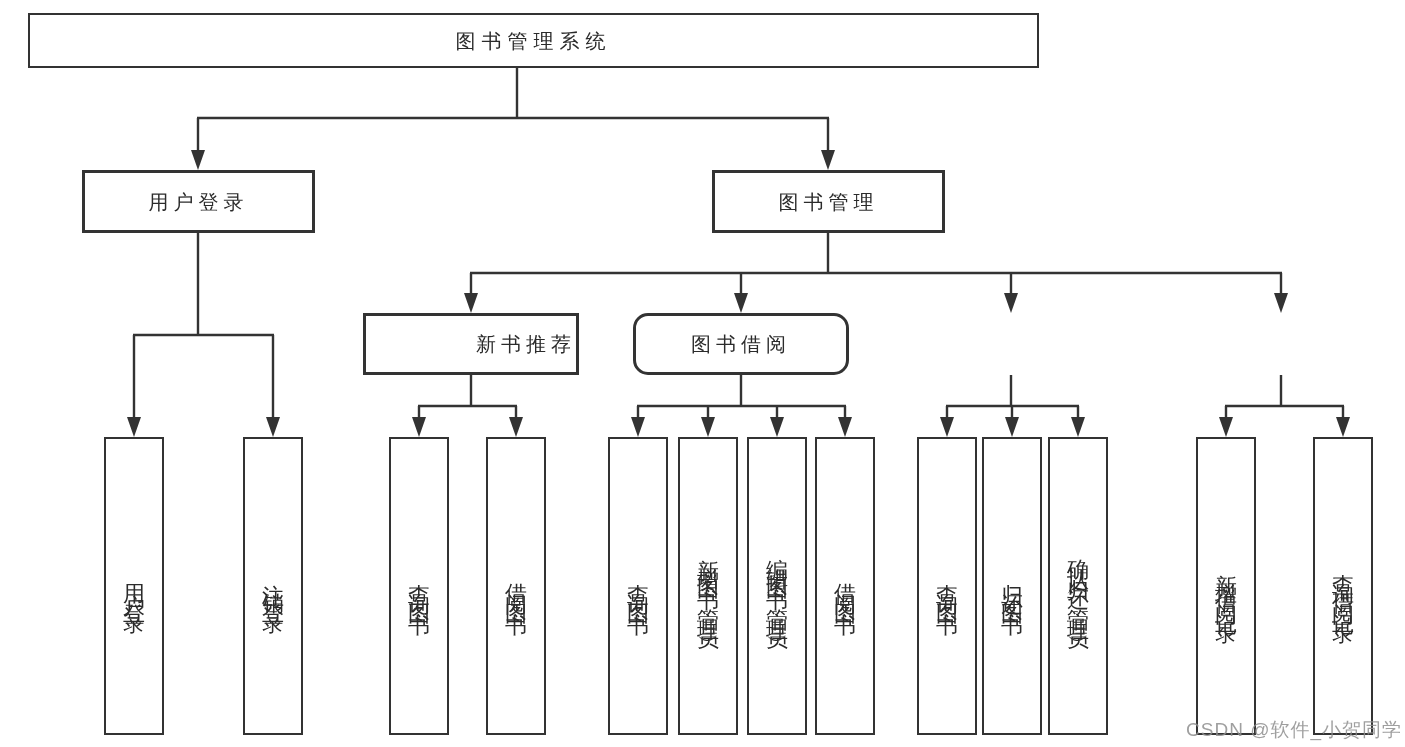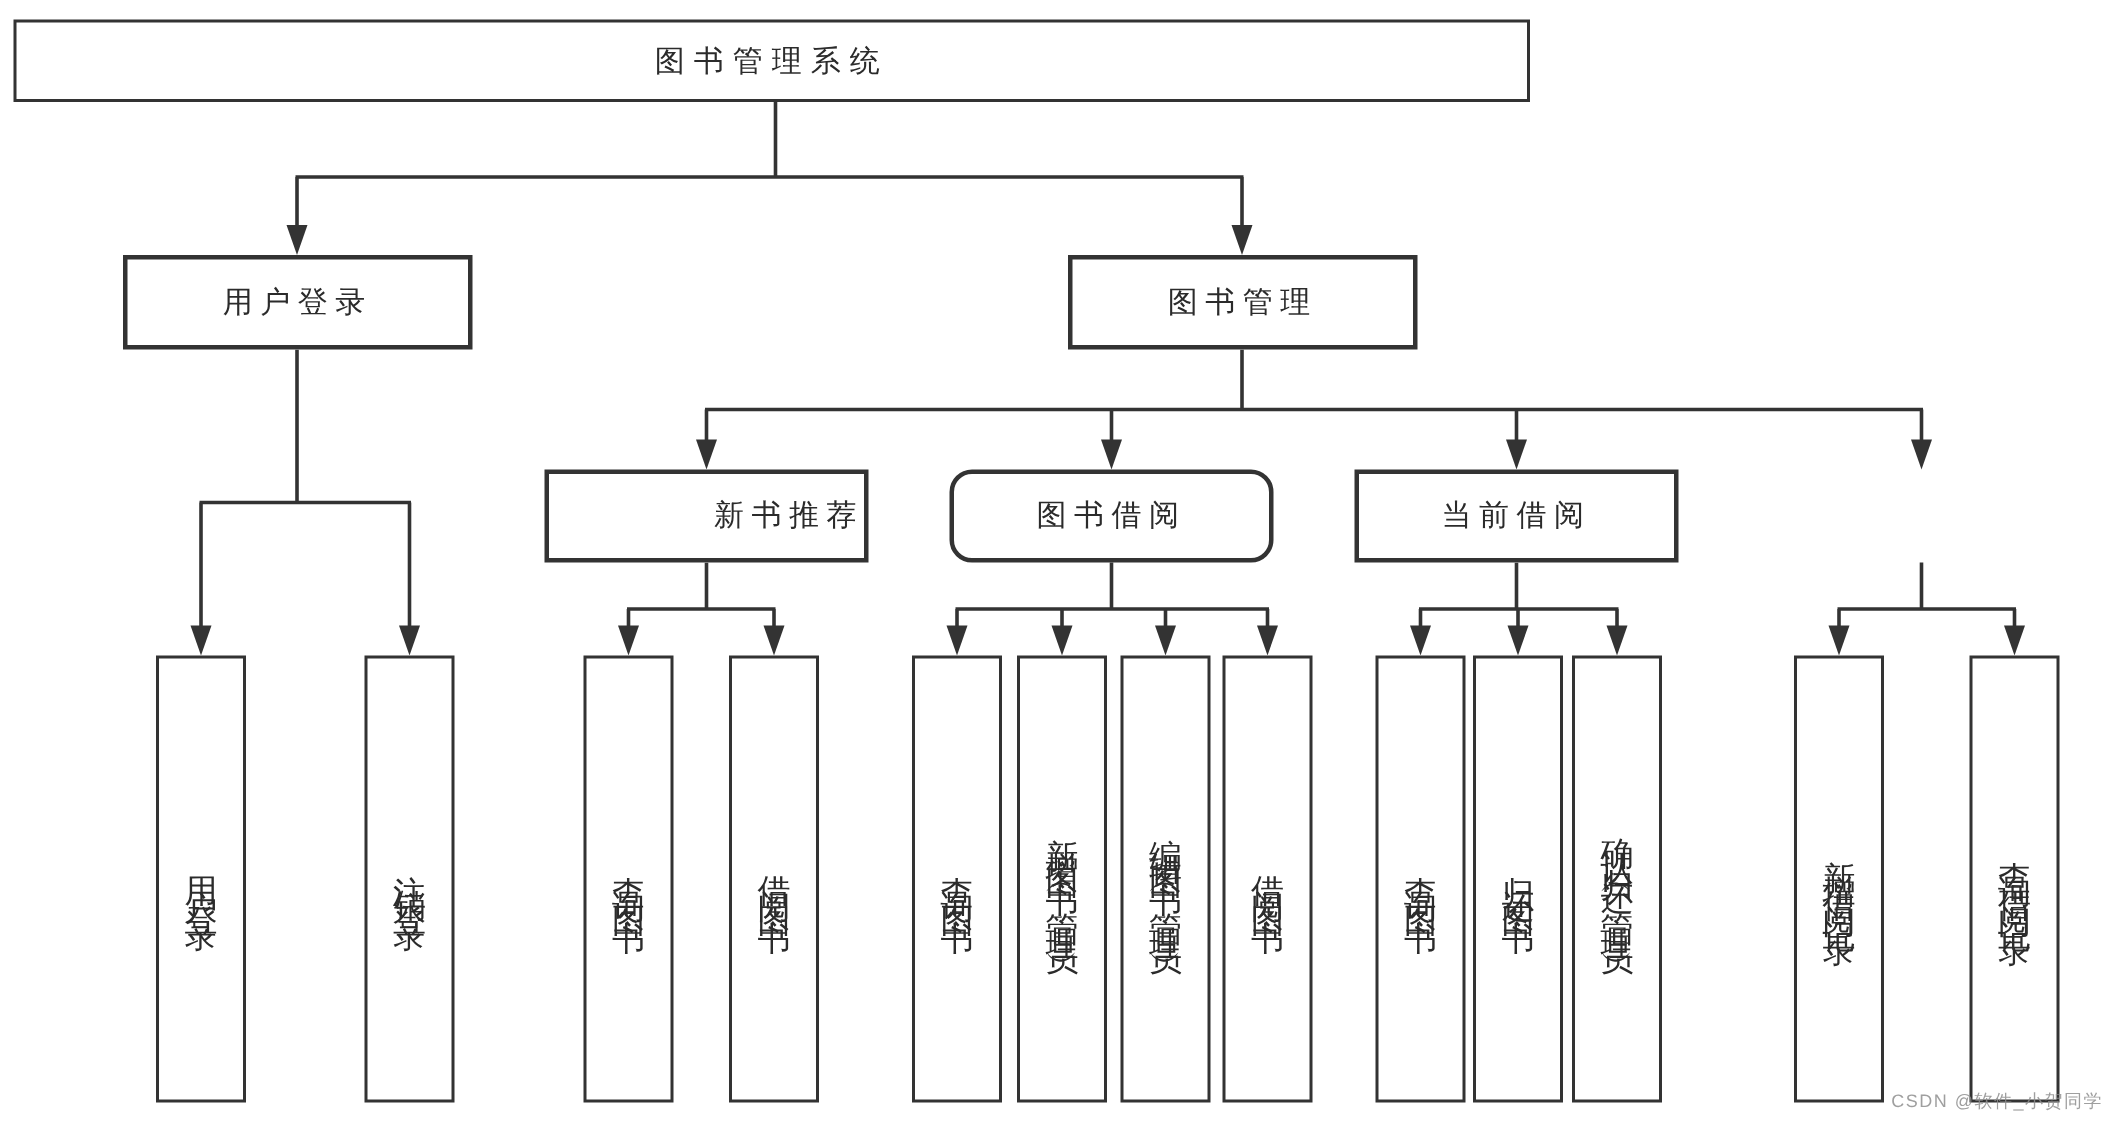--- a/index.html
+++ b/index.html
@@ -19,21 +19,21 @@
   }
   .node.lvl-top{border-width:2px;font-size:20px;letter-spacing:6px;}
   .node.lvl-mid{font-size:20px;letter-spacing:5px;}
   .node.leaf{border-width:2px;}
   .node.leaf .v-label{
     writing-mode:vertical-rl;text-orientation:mixed;
     font-size:22px;letter-spacing:10px;line-height:1;
   }
   .watermark{
     position:absolute;right:3px;bottom:4px;
-    font-size:12px;letter-spacing:1px;
+    font-size:19px;letter-spacing:1px;
     color:var(--watermark,#909090);opacity:.85;z-index:5;white-space:nowrap;
   }
 </style>
 </head>
 <body>
 
 <div class="stage">
 
   <svg class="connectors" viewBox="0 0 1405 747" aria-hidden="true">
     <g>
@@ -71,39 +71,36 @@
       <path class="c-arrow" d="M1005 417 L1019 417 L1012 437 Z"></path>
       <path class="c-arrow" d="M1071 417 L1085 417 L1078 437 Z"></path>
     </g>
     <g>
       <path class="c-line" d="M1281 375 V407 M1225 406 H1344 M1226 406 V419 M1343 406 V419"></path>
       <path class="c-arrow" d="M1219 417 L1233 417 L1226 437 Z"></path>
       <path class="c-arrow" d="M1336 417 L1350 417 L1343 437 Z"></path>
     </g>
   </svg>
 
-  <div class="node lvl-top" style="left:9px;top:13px;width:1011px;height:55px;">
+  <div class="node lvl-top" style="left:28px;top:13px;width:1011px;height:55px;">
     <span>图书管理系统</span>
   </div>
 
   <div class="node lvl-mid" style="left:82px;top:170px;width:233px;height:63px;">
     <span>用户登录</span>
   </div>
   <div class="node lvl-mid" style="left:712px;top:170px;width:233px;height:63px;">
     <span>图书管理</span>
   </div>
 
   <div class="node lvl-mid" style="left:363px;top:313px;width:216px;height:62px;justify-content:flex-end;">
     <span>新书推荐</span>
   </div>
   <div class="node lvl-mid" style="left:633px;top:313px;width:216px;height:62px;border-radius:15px;">
     <span>图书借阅</span>
-  </div>
-  <div class="node lvl-mid" style="left:903px;top:313px;width:216px;height:62px;">
-    <span>当前借阅</span>
   </div>
 
   <div class="node leaf" style="left:104px;top:437px;width:60px;height:298px;">
     <span class="v-label">用户登录</span>
   </div>
   <div class="node leaf" style="left:243px;top:437px;width:60px;height:298px;">
     <span class="v-label">注销登录</span>
   </div>
 
   <div class="node leaf" style="left:389px;top:437px;width:60px;height:298px;">

